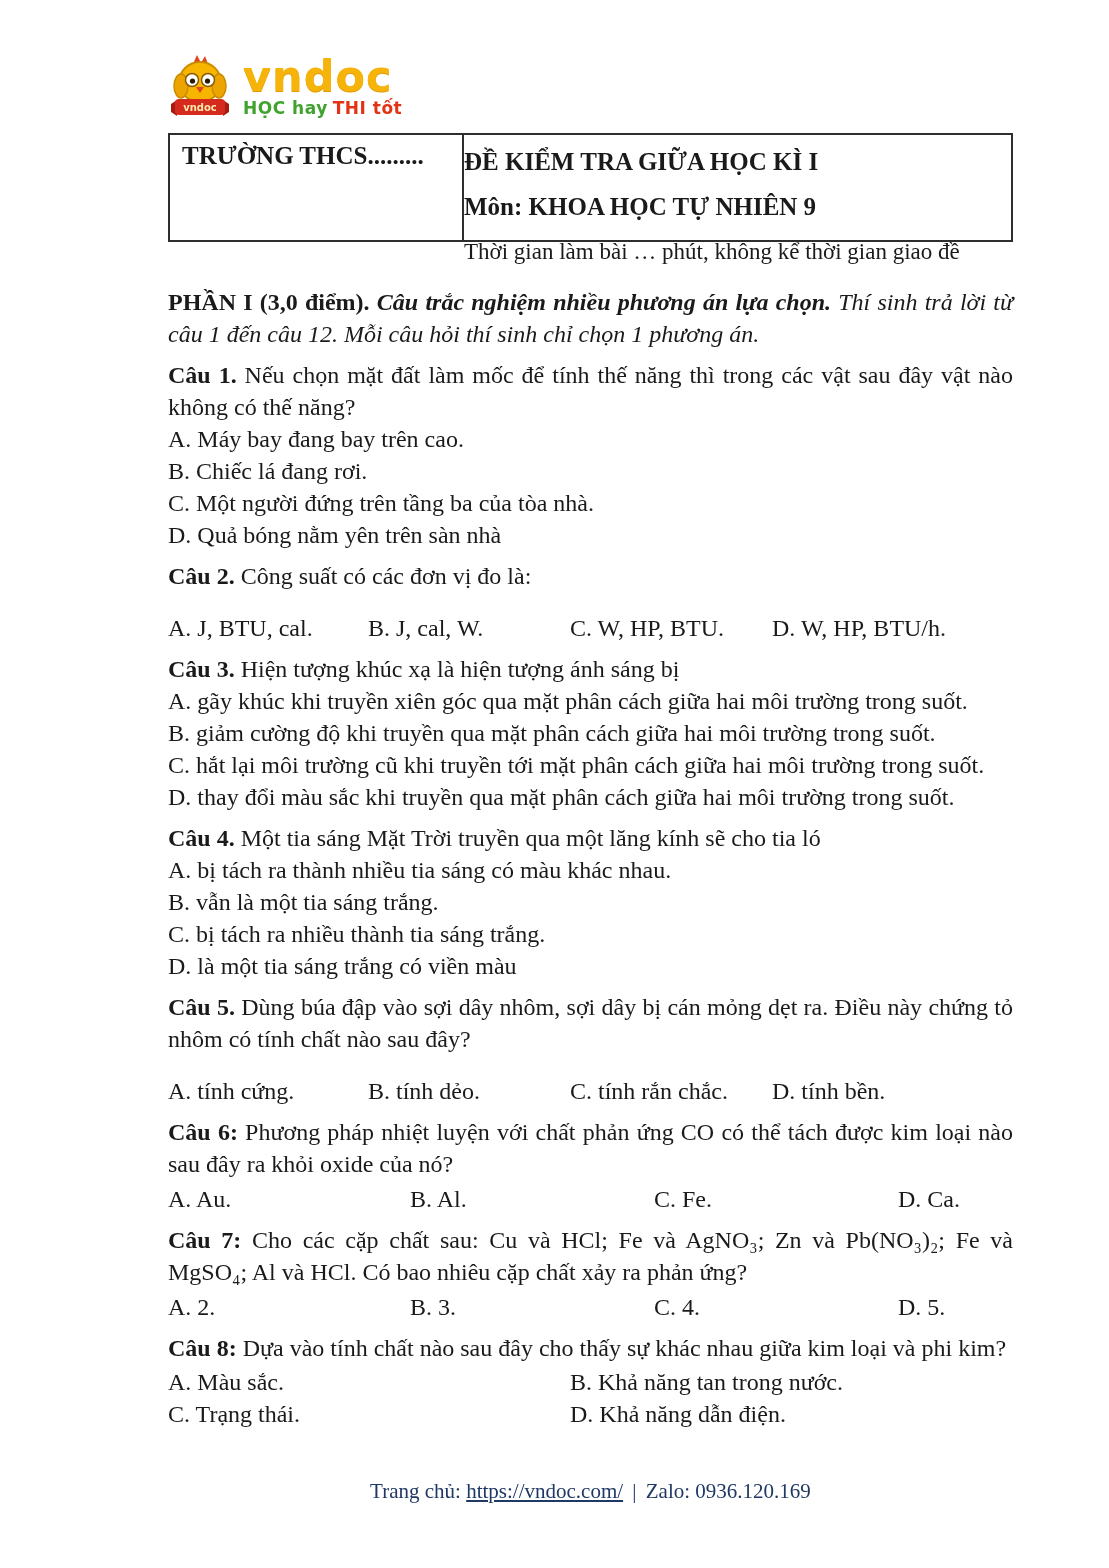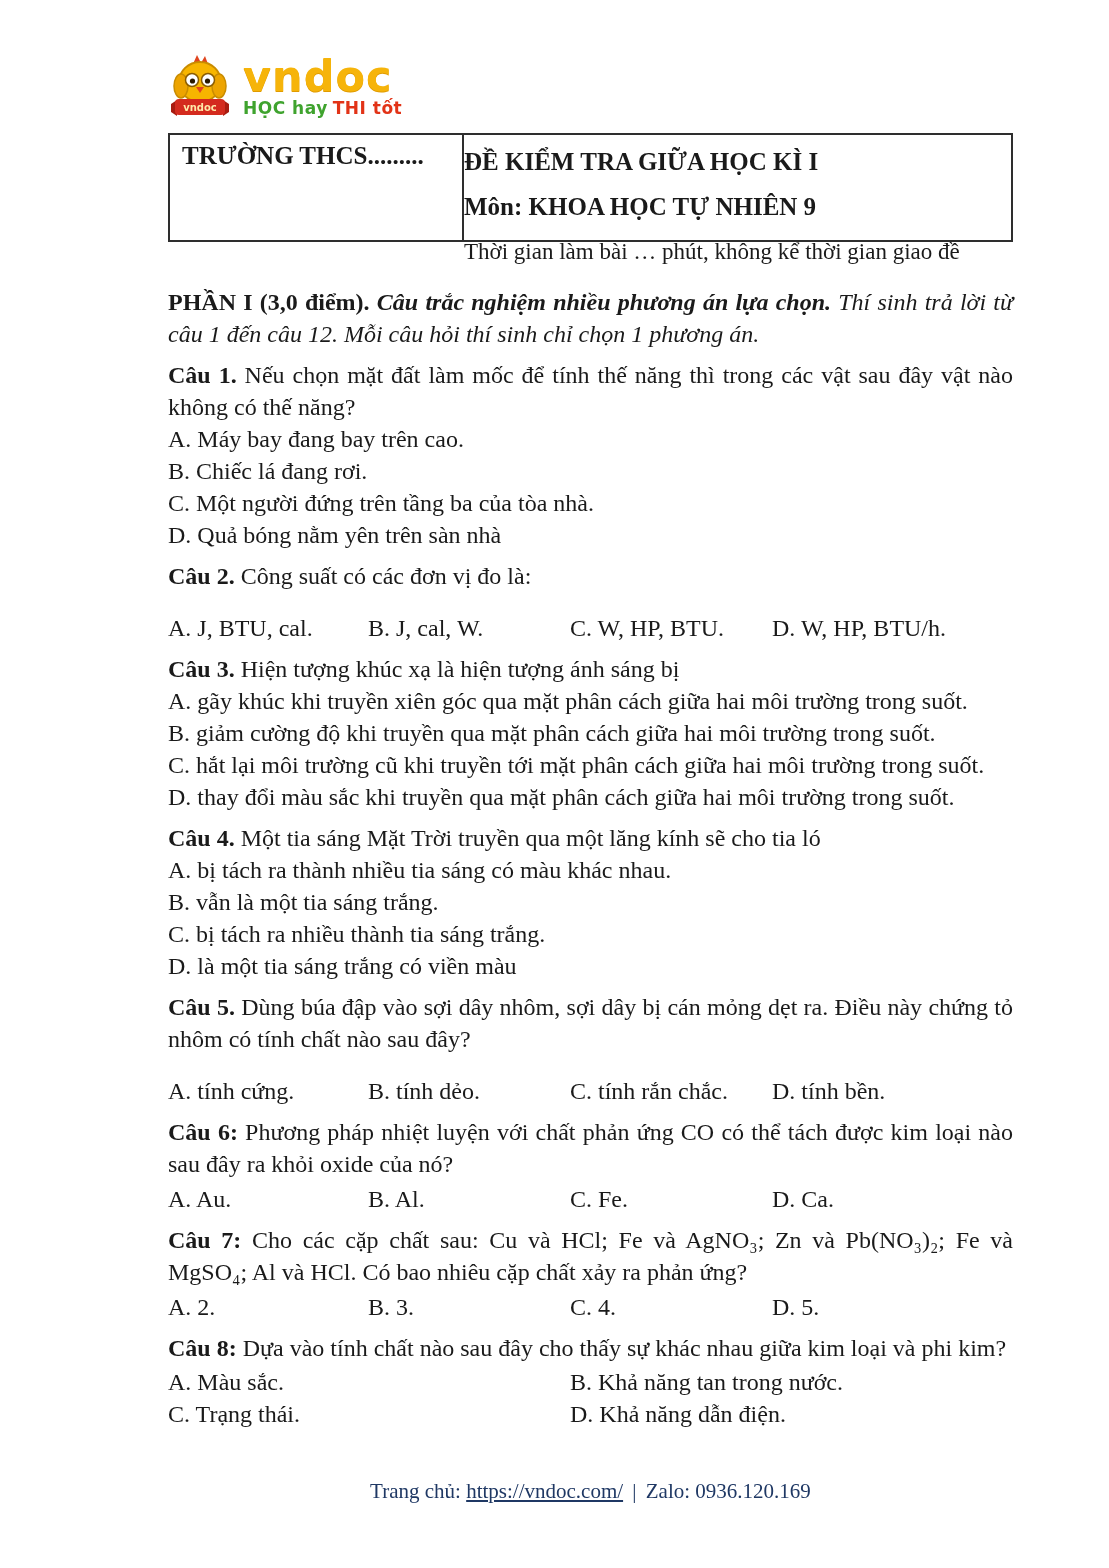--- a/index.html
+++ b/index.html
@@ -45,21 +45,21 @@
   .part-head { text-align:justify; }
   .b { font-weight:bold; }
   .bi { font-weight:bold; font-style:italic; }
   .i { font-style:italic; }
 
   .q-text { text-align:justify;margin-top:9px; }
   .opt { text-align:justify; }
   .q-row4 { display:grid; grid-template-columns:200px 202px 202px 1fr;margin-top:20px; }
   .q-grid2 { display:grid; grid-template-columns:402px 1fr; margin-top:2px; }
   .q-grid2 .opt { text-align:left; }
-  .mt2 { margin-top:3px; }
+  .mt2 { margin-top:3px;gap:42px; }
 
   
   .footer {
     position:absolute; left:168px; top:1478px; width:845px;
     text-align:center; font-size:21px; color:#1f3864; line-height:26px;
   }
   .footer a { color:#1f3864; text-decoration:underline; cursor:pointer; }
   .footer .sep { margin:0 4px; }
 </style>
 </head>

